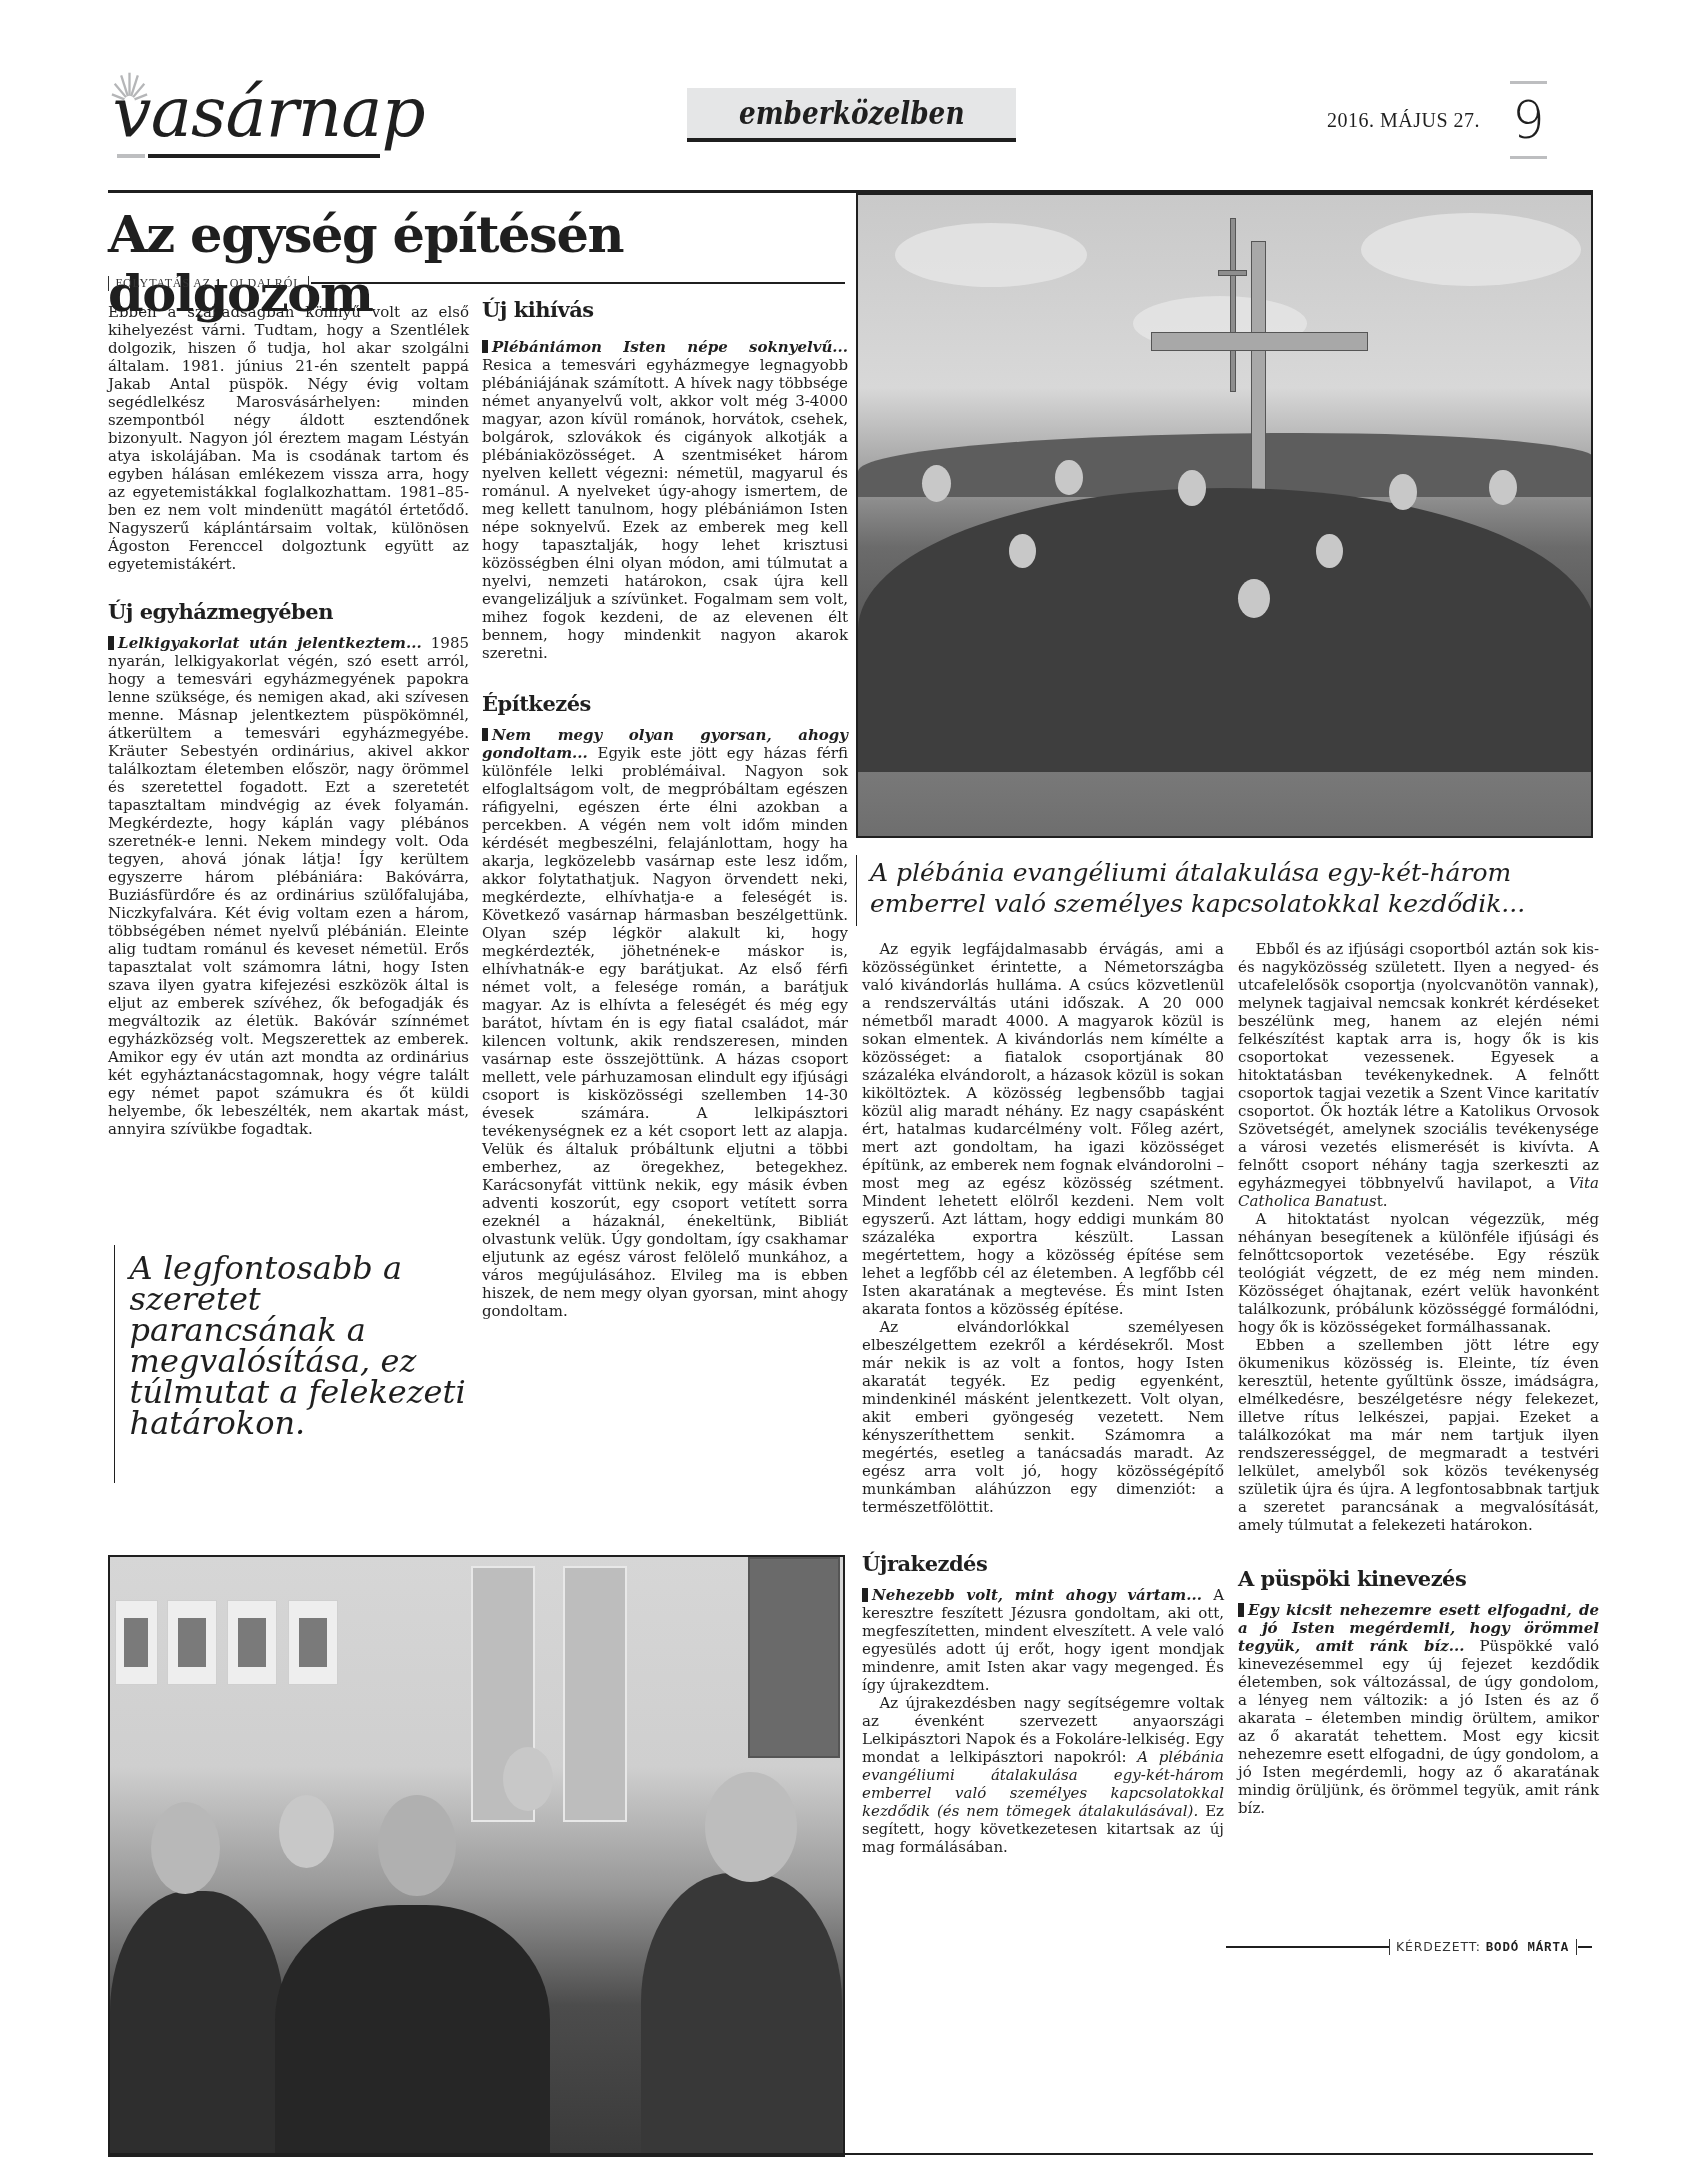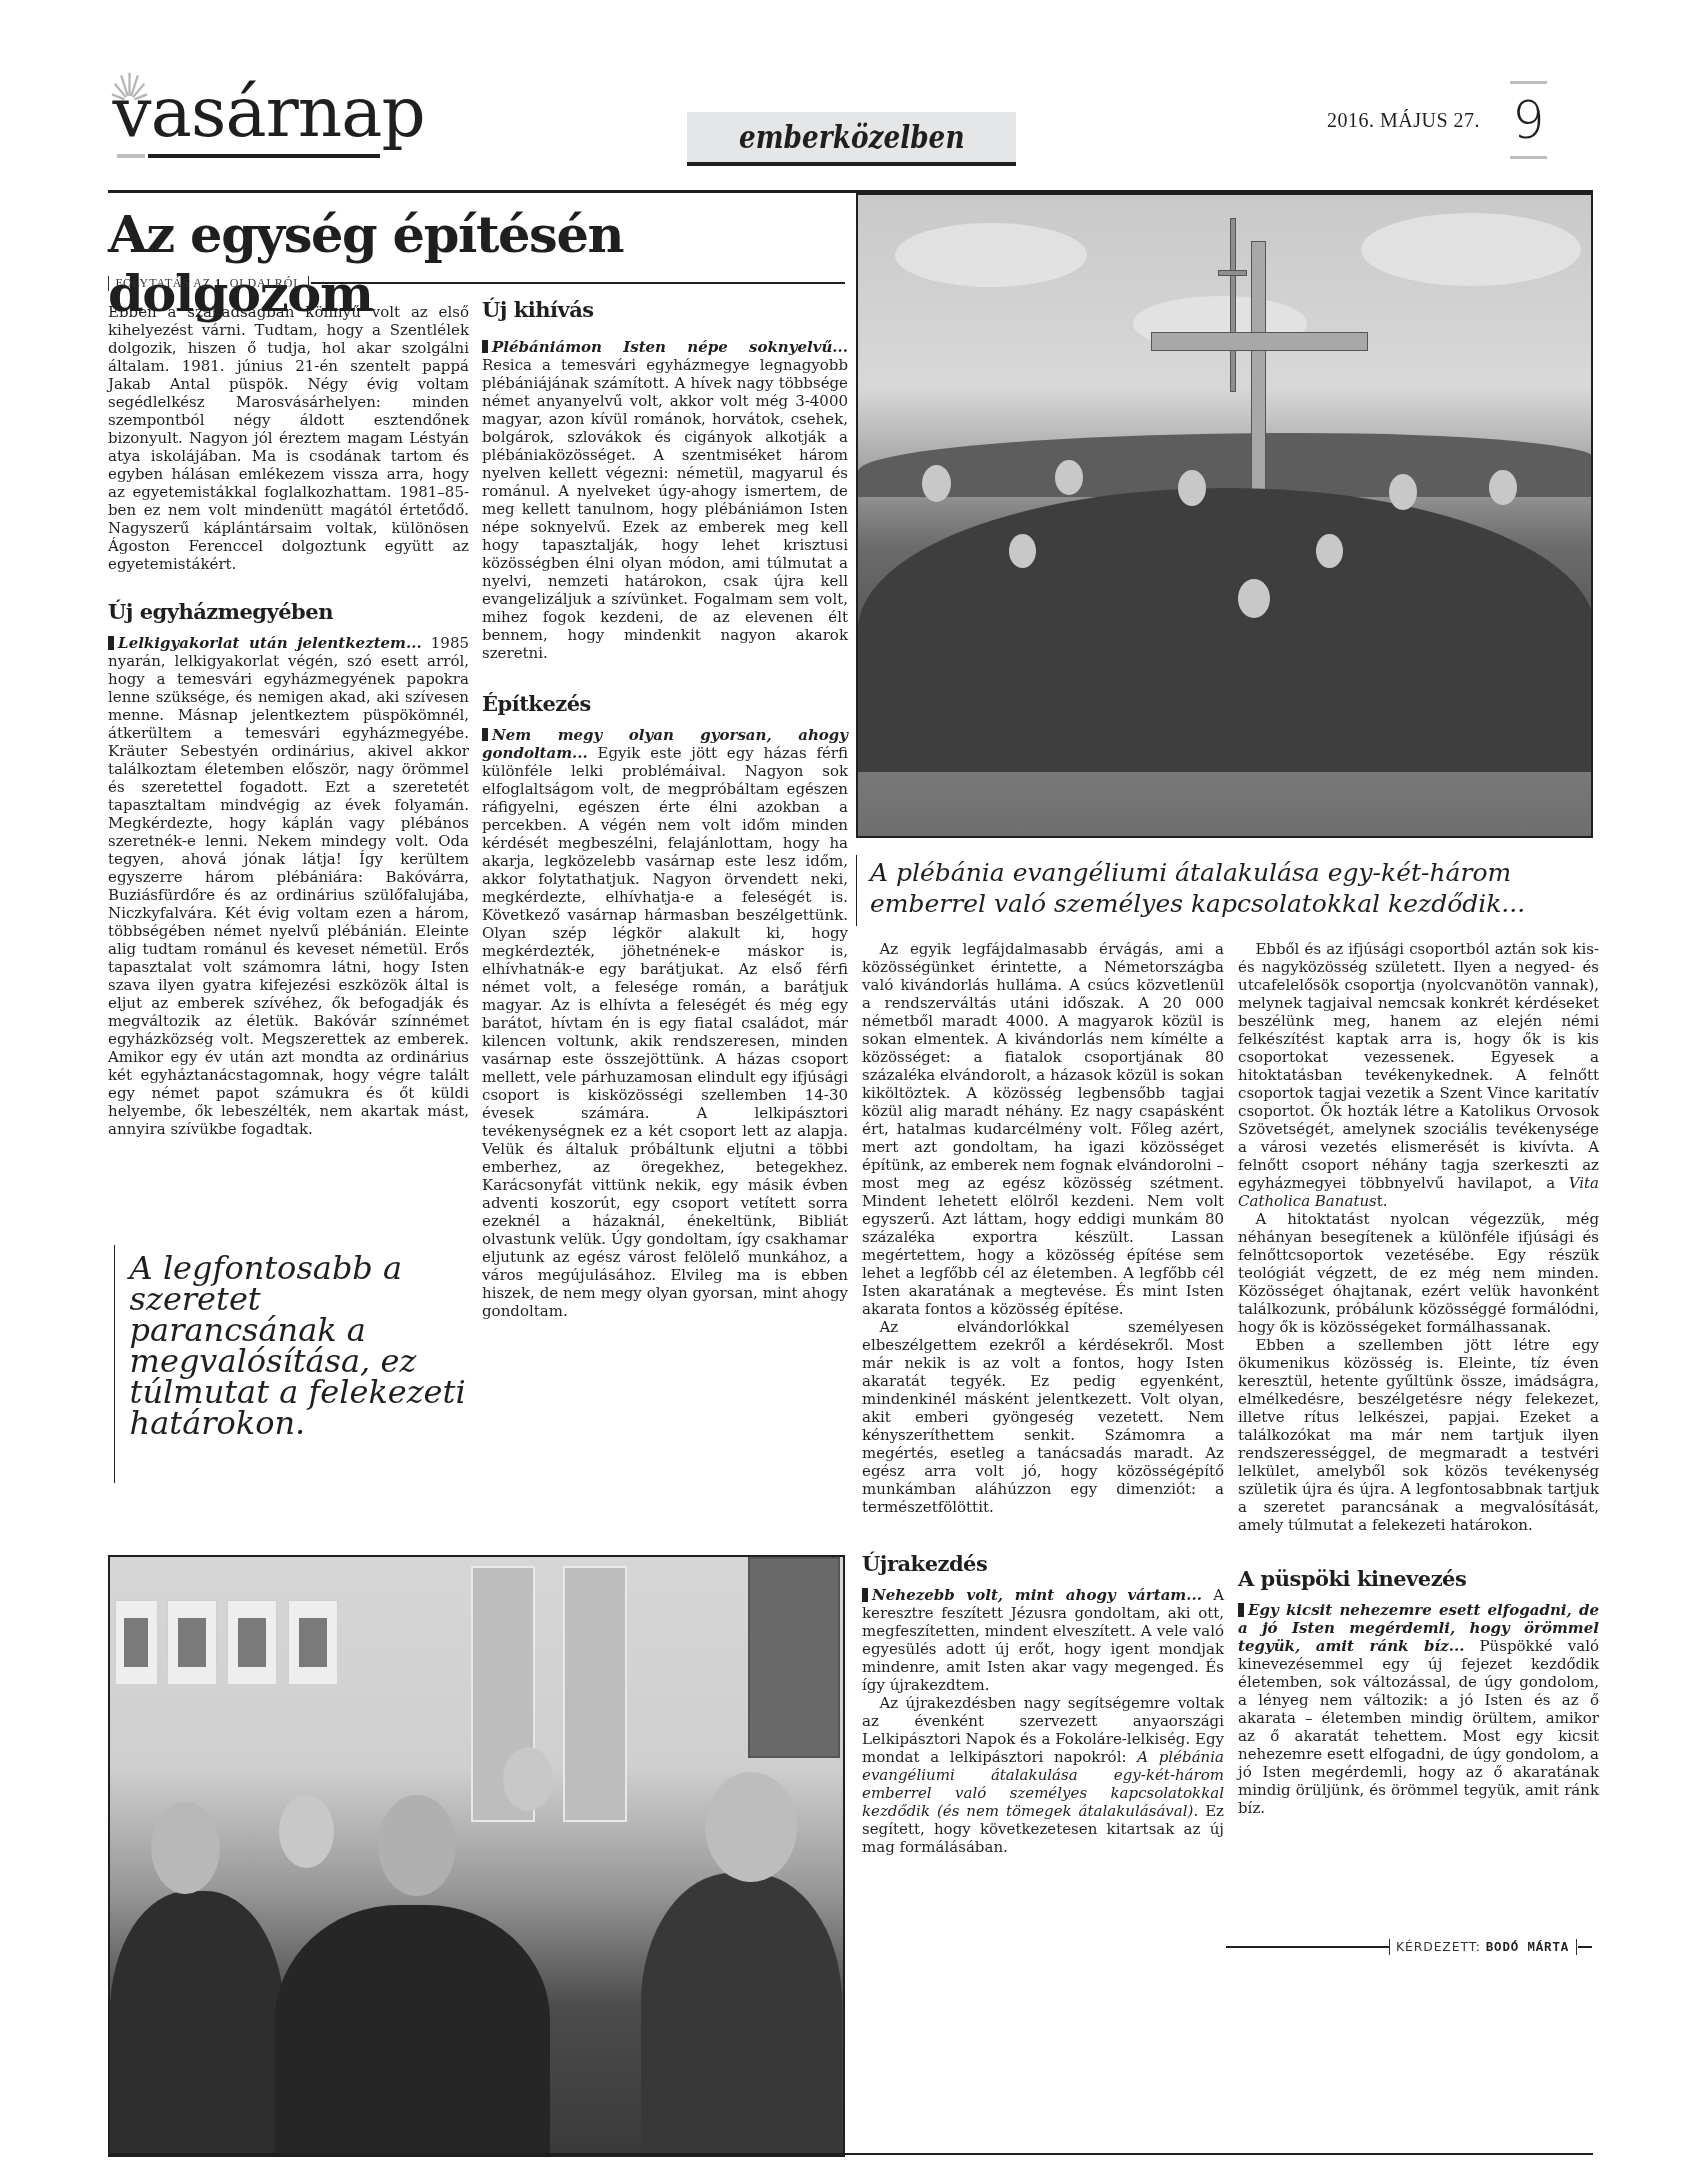--- a/index.html
+++ b/index.html
@@ -3,25 +3,25 @@
 <meta charset="utf-8">
 <style>
   * { box-sizing: border-box; margin: 0; padding: 0; }
   html, body { width: 1702px; height: 2161px; background: #ffffff; overflow: hidden; }
   body { position: relative; font-family: "DejaVu Serif", "Liberation Serif", serif; color: #1a1a1a; }
 
   
   .masthead { position: absolute; left: 0; top: 0; width: 1702px; height: 165px; }
   .logo { position: absolute; left: 108px; top: 69px; width: 275px; height: 92px; }
   .logo-sun { position: absolute; left: 2.7px; top: 0; width: 37px; height: 37px; }
-  .logo-text { position: absolute; left: 4.6px; top: 9.2px; font-family: "DejaVu Serif", serif; font-size: 69px; line-height: 69px; color: #1f1f1f; letter-spacing: -0.9px; }
+  .logo-text { position: absolute; left: 4.6px; top: 9.2px; font-family: "DejaVu Serif", serif; font-style: italic; font-size: 69px; line-height: 69px; color: #1f1f1f; letter-spacing: -0.9px; }
   .logo-rule-grey { position: absolute; left: 9.2px; top: 85px; width: 27.5px; height: 4.1px; background: #bdbec0; }
   .logo-rule-black { position: absolute; left: 40px; top: 85px; width: 232px; height: 4.1px; background: #1f1f1f; }
 
-  .section-box { position: absolute; left: 687px; top: 112px; width: 329px; height: 54px; background: #e5e6e7; border-bottom: 4.1px solid #1f1f1f; display: flex; align-items: center; justify-content: center; }
+  .section-box { position: absolute; left: 687px; top: 88px; width: 329px; height: 54px; background: #e5e6e7; border-bottom: 4.1px solid #1f1f1f; display: flex; align-items: center; justify-content: center; }
   .section-label { font-family: "DejaVu Serif", serif; font-style: italic; font-weight: bold; font-size: 31px; color: #1f1f1f; transform: scaleX(0.85); }
 
   .date { position: absolute; left: 1327px; top: 109px; font-family: "Liberation Serif", serif; font-size: 20px; color: #1f1f1f; letter-spacing: 0.5px; }
   .page-num-box { position: absolute; left: 1510px; top: 81px; width: 37px; height: 78px; border-top: 3.7px solid #bdbec0; border-bottom: 3.7px solid #bdbec0; display: flex; align-items: center; justify-content: center; }
   .page-num { font-family: "DejaVu Sans", sans-serif; font-weight: 200; font-size: 51px; color: #1f1f1f; line-height: 1; }
 
   .top-rule { position: absolute; left: 108px; top: 190px; width: 1485px; height: 2.7px; background: #1f1f1f; }
 
   
   .headline { position: absolute; left: 108px; top: 205px; width: 741px; font-family: "DejaVu Serif", serif; font-weight: bold; font-size: 51px; line-height: 59px; color: #1f1f1f; letter-spacing: -1.4px; }

